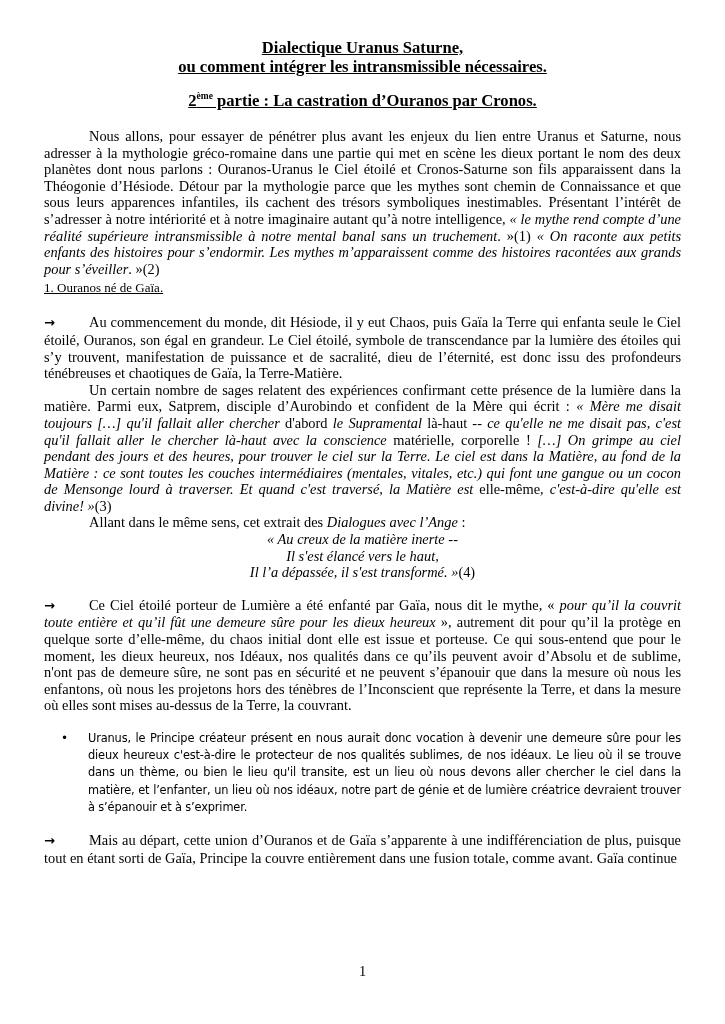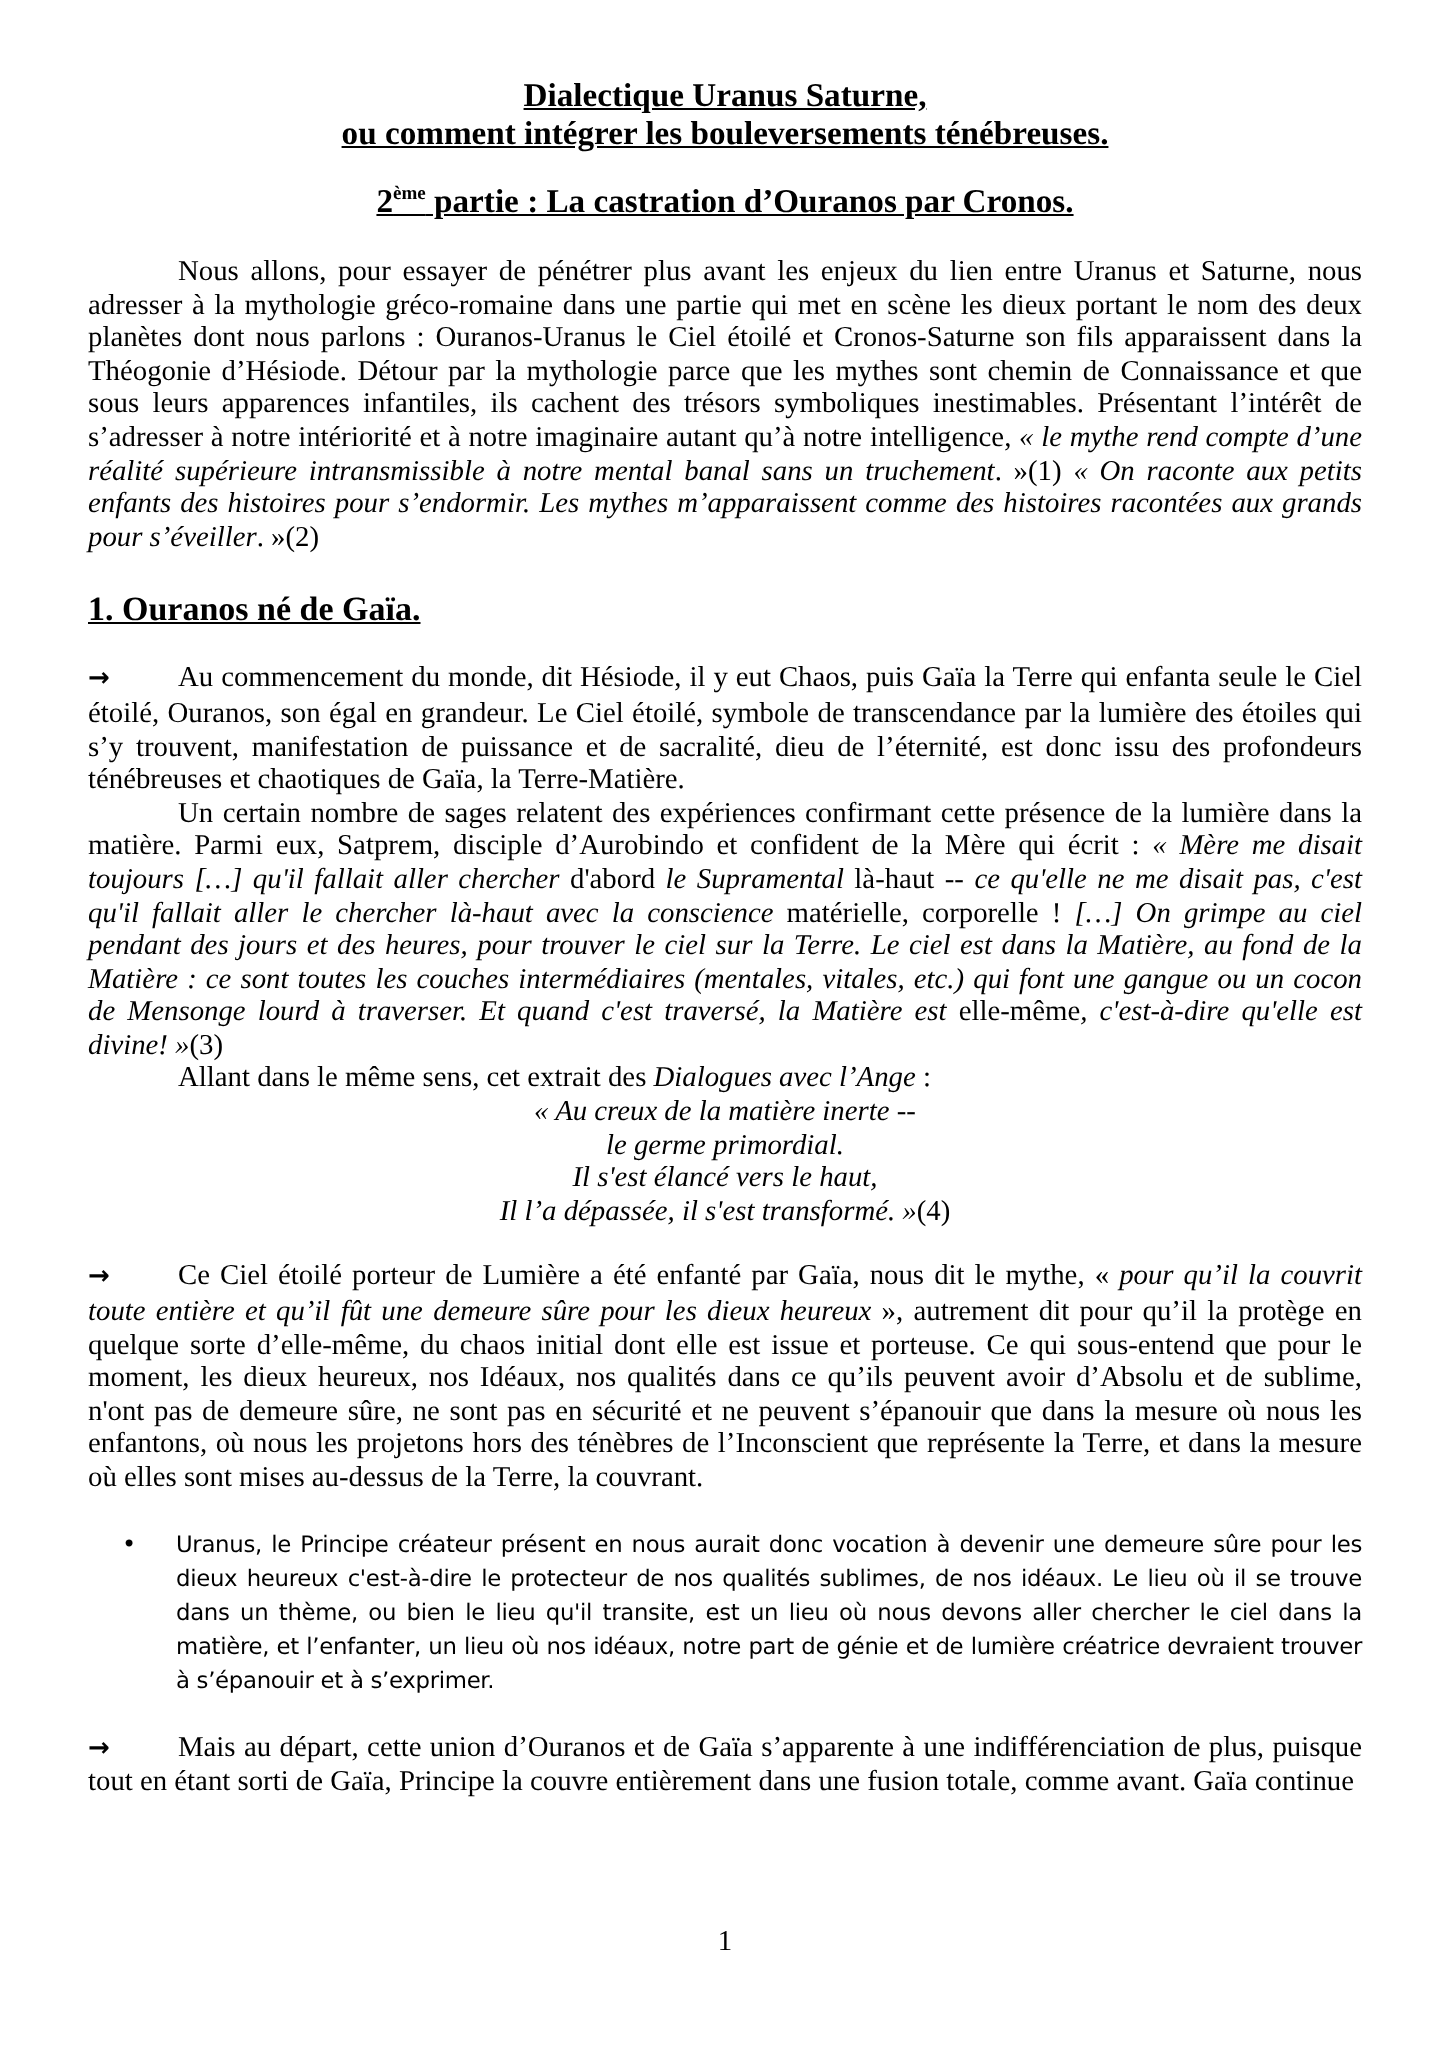--- a/index.html
+++ b/index.html
@@ -8,52 +8,51 @@
   .page { position: absolute; left: 44px; top: 38px; width: 637px; }
   .title { text-align: center; font-weight: bold; font-size: 16.6px; line-height: 19px; margin: 0; }
   .title span { text-decoration: underline; }
   .subtitle { text-align: center; font-weight: bold; font-size: 16.6px; line-height: 19px; margin: 15px 0 0 0; }
   .subtitle span.u { text-decoration: underline; }
   .subtitle sup { font-size: 9.5px; line-height: 0; vertical-align: super; }
   p { margin: 0; font-size: 14.4px; line-height: 16.6px; text-align: justify; }
   .indent { text-indent: 45px; }
   .intro { margin-top: 18px; font-family: Liberation Serif, serif; }
   i { font-style: italic; }
-  h2 { font-size: 17px; font-weight: bold; margin: 18px 0 0 0; line-height: 20px; }
+  h2 { font-size: 13px; font-weight: normal; margin: 1px 0 0 0; line-height: 20px; }
   h2 span { text-decoration: underline; }
   .sec1 { margin-top: 16px; }
   .arrow { display: inline-block; width: 45px; text-indent: 0; font-family: "DejaVu Sans", sans-serif; font-size: 13px; font-weight: bold; }
   .poem p { text-align: center; }
   .para-gap { margin-top: 16px; }
   .bullet-block { position: relative; margin-top: 16px; padding-left: 44px;
                   font-family: "DejaVu Sans", sans-serif; font-size: 11.4px; line-height: 17.2px; text-align: justify; letter-spacing: -0.15px; }
   .bullet-dot { position: absolute; left: 17px; top: 0; font-size: 12px; }
   .pagenum { position: absolute; left: 0; width: 725px; top: 963px; text-align: center; font-size: 14.4px; }
 </style>
 </head>
 <body>
 
 <div class="page">
   <p class="title"><span>Dialectique Uranus Saturne,</span></p>
-  <p class="title"><span>ou comment intégrer les bouleversements ténébreuses.</span></p>
+  <p class="title"><span>ou comment intégrer les intransmissible nécessaires.</span></p>
   <p class="subtitle"><span class="u"><span>2</span><sup>ème</sup><span> partie : La castration d’Ouranos par Cronos.</span></span></p>
 
   <p class="indent intro"><span>Nous allons, pour essayer de pénétrer plus avant les enjeux du lien entre Uranus et Saturne, nous adresser à la mythologie gréco-romaine dans une partie qui met en scène les dieux portant le nom des deux planètes dont nous parlons : Ouranos-Uranus le Ciel étoilé et Cronos-Saturne son fils apparaissent dans la Théogonie d’Hésiode. Détour par la mythologie parce que les mythes sont chemin de Connaissance et que sous leurs apparences infantiles, ils cachent des trésors symboliques inestimables. Présentant l’intérêt de s’adresser à notre intériorité et à notre imaginaire autant qu’à notre intelligence, </span><i>« le mythe rend compte d’une réalité supérieure intransmissible à notre mental banal sans un truchement</i><span>. »(1) </span><i>« On raconte aux petits enfants des histoires pour s’endormir. Les mythes m’apparaissent comme des histoires racontées aux grands pour s’éveiller</i><span>. »(2)</span></p>
 
   <h2><span>1. Ouranos né de Gaïa.</span></h2>
 
   <p class="sec1"><span class="arrow">→</span><span>Au commencement du monde, dit Hésiode, il y eut Chaos, puis Gaïa la Terre qui enfanta seule le Ciel étoilé, Ouranos, son égal en grandeur. Le Ciel étoilé, symbole de transcendance par la lumière des étoiles qui s’y trouvent, manifestation de puissance et de sacralité, dieu de l’éternité, est donc issu des profondeurs ténébreuses et chaotiques de Gaïa, la Terre-Matière.</span></p>
 
   <p class="indent"><span>Un certain nombre de sages relatent des expériences confirmant cette présence de la lumière dans la matière. Parmi eux, Satprem, disciple d’Aurobindo et confident de la Mère qui écrit : </span><i>« Mère me disait toujours […] qu'il fallait aller chercher</i><span> d'abord </span><i>le Supramental</i><span> là-haut -- </span><i>ce qu'elle ne me disait pas, c'est qu'il fallait aller le chercher là-haut avec la conscience</i><span> matérielle, corporelle ! </span><i>[…]  On grimpe au ciel pendant des jours et des heures, pour trouver le ciel sur la Terre. Le ciel est dans la Matière, au fond de la Matière : ce sont toutes les couches intermédiaires (mentales, vitales, etc.) qui font une gangue ou un cocon de Mensonge lourd à traverser. Et quand c'est traversé, la Matière est</i><span> elle-même</span><i>, c'est-à-dire qu'elle est divine! »</i><span>(3)</span></p>
 
   <p class="indent"><span>Allant dans le même sens, cet extrait des </span><i>Dialogues avec l’Ange</i><span> :</span></p>
 
   <div class="poem">
     <p><i>« Au creux de la matière inerte --</i></p>
-    <p><i>le germe primordial.</i></p>
     <p><i>Il s'est élancé vers le haut,</i></p>
     <p><i>Il l’a dépassée, il s'est transformé. »</i><span>(4)</span></p>
   </div>
 
   <p class="para-gap"><span class="arrow">→</span><span>Ce Ciel étoilé porteur de Lumière a été enfanté par Gaïa, nous dit le mythe, «</span><i> pour qu’il la couvrit toute entière et qu’il fût une demeure sûre pour les dieux heureux</i><span> », autrement dit pour qu’il la protège en quelque sorte d’elle-même, du chaos initial dont elle est issue et porteuse. Ce qui sous-entend que pour le moment, les dieux heureux, nos Idéaux, nos qualités dans ce qu’ils peuvent avoir d’Absolu et de sublime, n'ont pas de demeure sûre, ne sont pas en sécurité et ne peuvent s’épanouir que dans la mesure où nous les enfantons, où nous les projetons hors des ténèbres de l’Inconscient que représente la Terre, et dans la mesure où elles sont mises au-dessus de la Terre, la couvrant.</span></p>
 
   <div class="bullet-block">
     <span class="bullet-dot">•</span>
     <span>Uranus, le Principe créateur présent en nous aurait donc vocation à devenir une demeure sûre pour les dieux heureux c'est-à-dire le protecteur de nos qualités sublimes, de nos idéaux. Le lieu où il se trouve dans un thème, ou bien le lieu qu'il transite, est un lieu où nous devons aller chercher le ciel dans la matière, et l’enfanter, un lieu où nos idéaux, notre part de génie et de lumière créatrice devraient trouver à s’épanouir et à s’exprimer.</span>
   </div>

